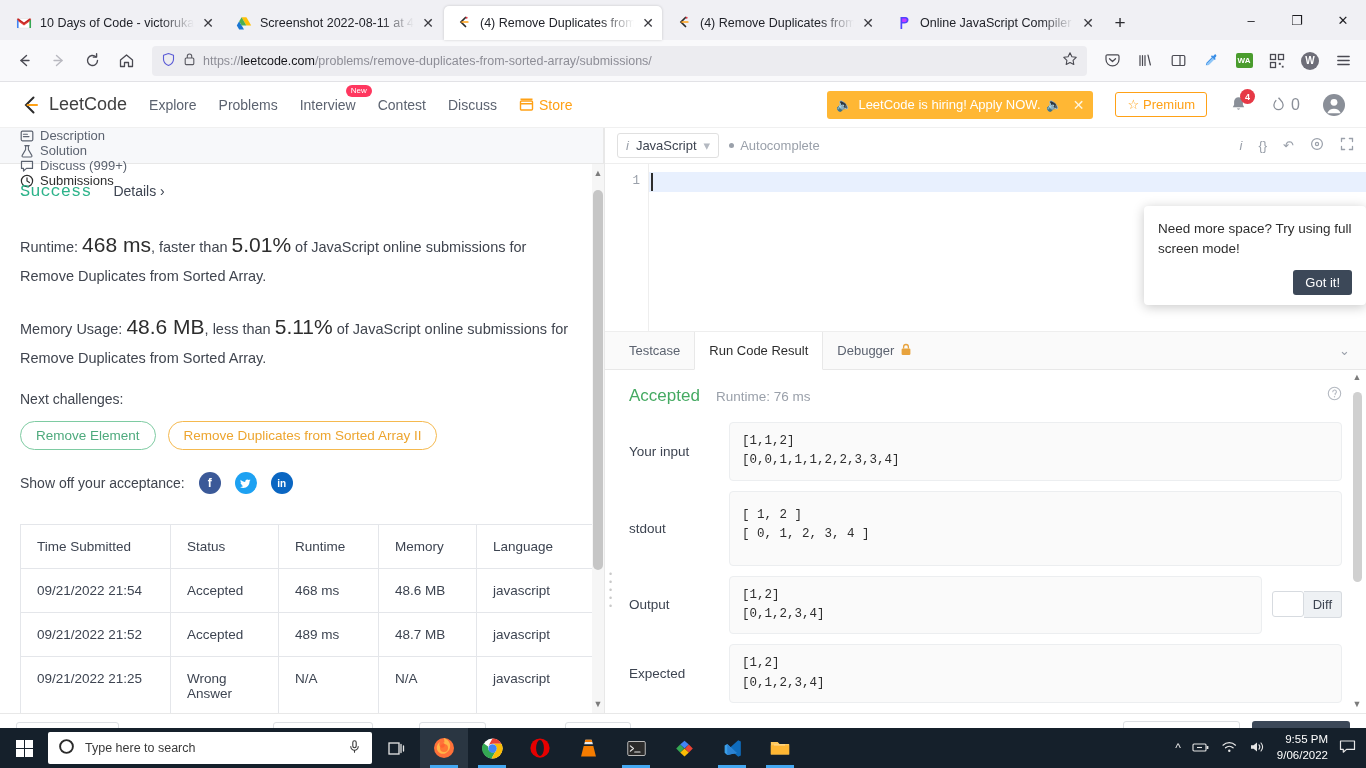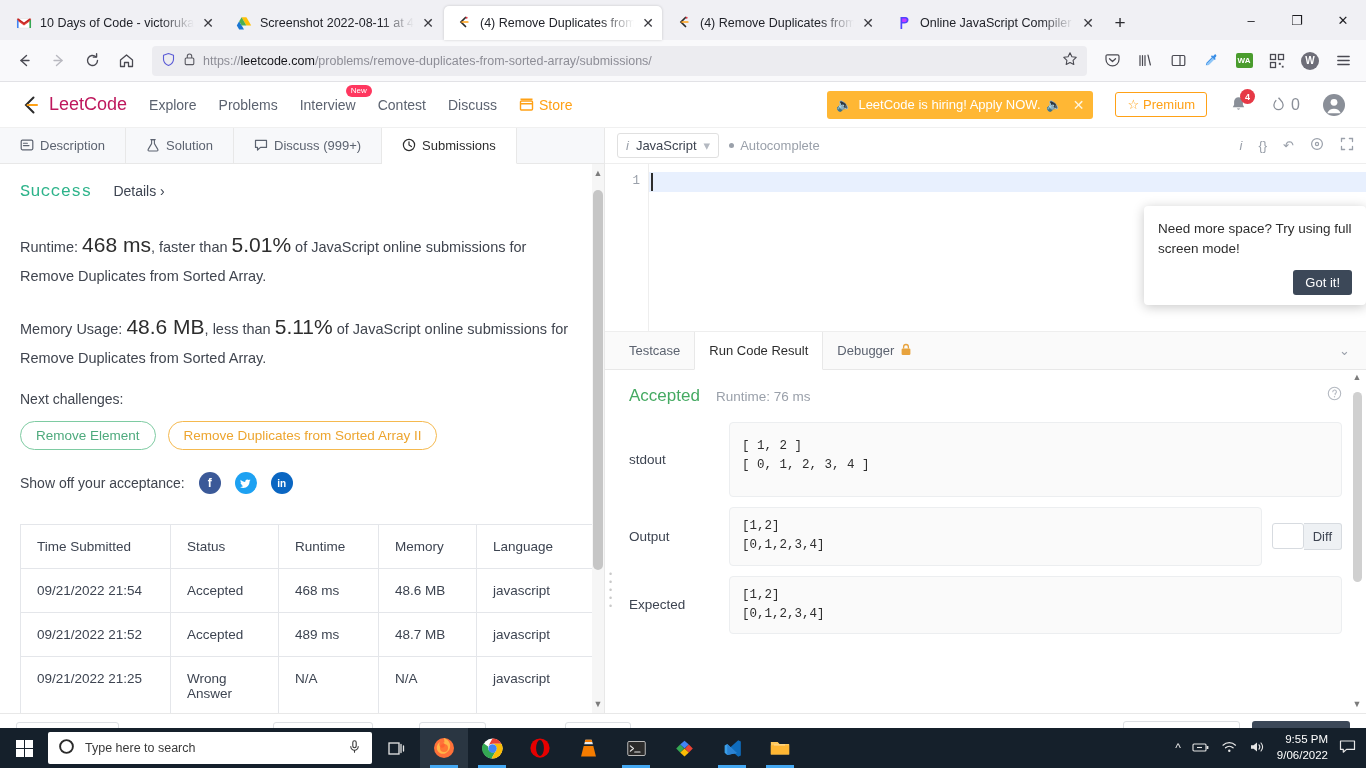--- a/index.html
+++ b/index.html
@@ -75,21 +75,21 @@
     width: 18px; height: 18px; border-radius: 50%; background: #6e6e78;
     color: #fff; font-size: 10px; font-weight: bold;
     display: flex; align-items: center; justify-content: center;
   }
 
   
   .lc-header {
     height: 46px; background: #fff; display: flex; align-items: center;
     padding: 0 20px; gap: 22px; border-bottom: 1px solid #f0f0f0;
   }
-  .lc-logo { display: flex; align-items: center; gap: 7px; font-size: 18px; color: #be185d; }
+  .lc-logo { display: flex; align-items: center; gap: 7px; font-size: 18px; color: #404040; }
   .lc-nav { display: flex; align-items: center; gap: 22px; font-size: 14px; color: #5c6370; }
   .lc-nav > div { position: relative; white-space: nowrap; }
   .new-badge {
     position: absolute; top: -12px; right: -16px;
     background: #ff375f; color: #fff; font-size: 8px;
     padding: 1px 5px; border-radius: 8px; line-height: 1.3;
   }
   .lc-store { color: #ffa116; display: flex; align-items: center; gap: 5px; }
   .lc-spacer { flex: 1 1 auto; }
   .hiring-banner {
@@ -107,21 +107,21 @@
     position: absolute; top: -6px; right: -7px; background: #e63946;
     color: #fff; font-size: 9px; width: 15px; height: 15px; border-radius: 50%;
     display: flex; align-items: center; justify-content: center; font-weight: bold;
   }
 
   
   .workspace { display: flex; height: 585px; }
   .left-pane { width: 605px; display: flex; flex-direction: column; border-right: 1px solid #e8e8e8; }
   .lc-tabs {
     height: 36px; background: #f7f8fa; display: flex; align-items: stretch;
-    border-bottom: 1px solid #e8e8e8; font-size: 13px; color: #5c6370;
+    border-bottom: 1px solid #e8e8e8; font-size: 13px; color: #5c6370; flex-direction: column;
   }
   .lc-tab {
     display: flex; align-items: center; gap: 6px; padding: 0 20px;
     border-right: 1px solid #e8e8e8;
   }
   .lc-tab.active { background: #fff; color: #2d2d2d; border-bottom: 1px solid #fff; margin-bottom: -1px; }
 
   .left-scroll { flex: 1 1 auto; overflow: hidden; position: relative; padding: 18px 20px 0 20px; }
   .succ-row { display: flex; align-items: baseline; gap: 22px; margin-bottom: 26px; }
   .succ { color: #2db38a; font-size: 17px; font-family: Liberation Mono, monospace; }
@@ -642,20 +642,25 @@
         <span class="qmark">
           <svg width="15" height="15" viewBox="0 0 15 15">
               <circle cx="7.5" cy="7.5" r="6.2" stroke="#b4b9c1" stroke-width="1.1" fill="none"></circle>
               <path d="M5.8 5.8a1.8 1.8 0 1 1 2.4 1.7v1.1" stroke="#b4b9c1" stroke-width="1.1" fill="none" stroke-linecap="round"></path>
               <circle cx="7.5" cy="10.7" r=".7" fill="#b4b9c1"></circle>
             </svg>
         </span>
       </div>
 
       <div class="io-row">
+        <div class="io-label">Your input</div>
+        <div class="io-box">[1,1,2]
+[0,0,1,1,1,2,2,3,3,4]</div>
+      </div>
+      <div class="io-row">
         <div class="io-label">stdout</div>
         <div class="io-box" style="padding:14px 12px 20px 12px;">[ 1, 2 ]
 [ 0, 1, 2, 3, 4 ]</div>
       </div>
       <div class="io-row">
         <div class="io-label">Output</div>
         <div class="io-box">[1,2]
 [0,1,2,3,4]</div>
         <div class="diff-wrap">
           <div class="diff-toggle"></div>

